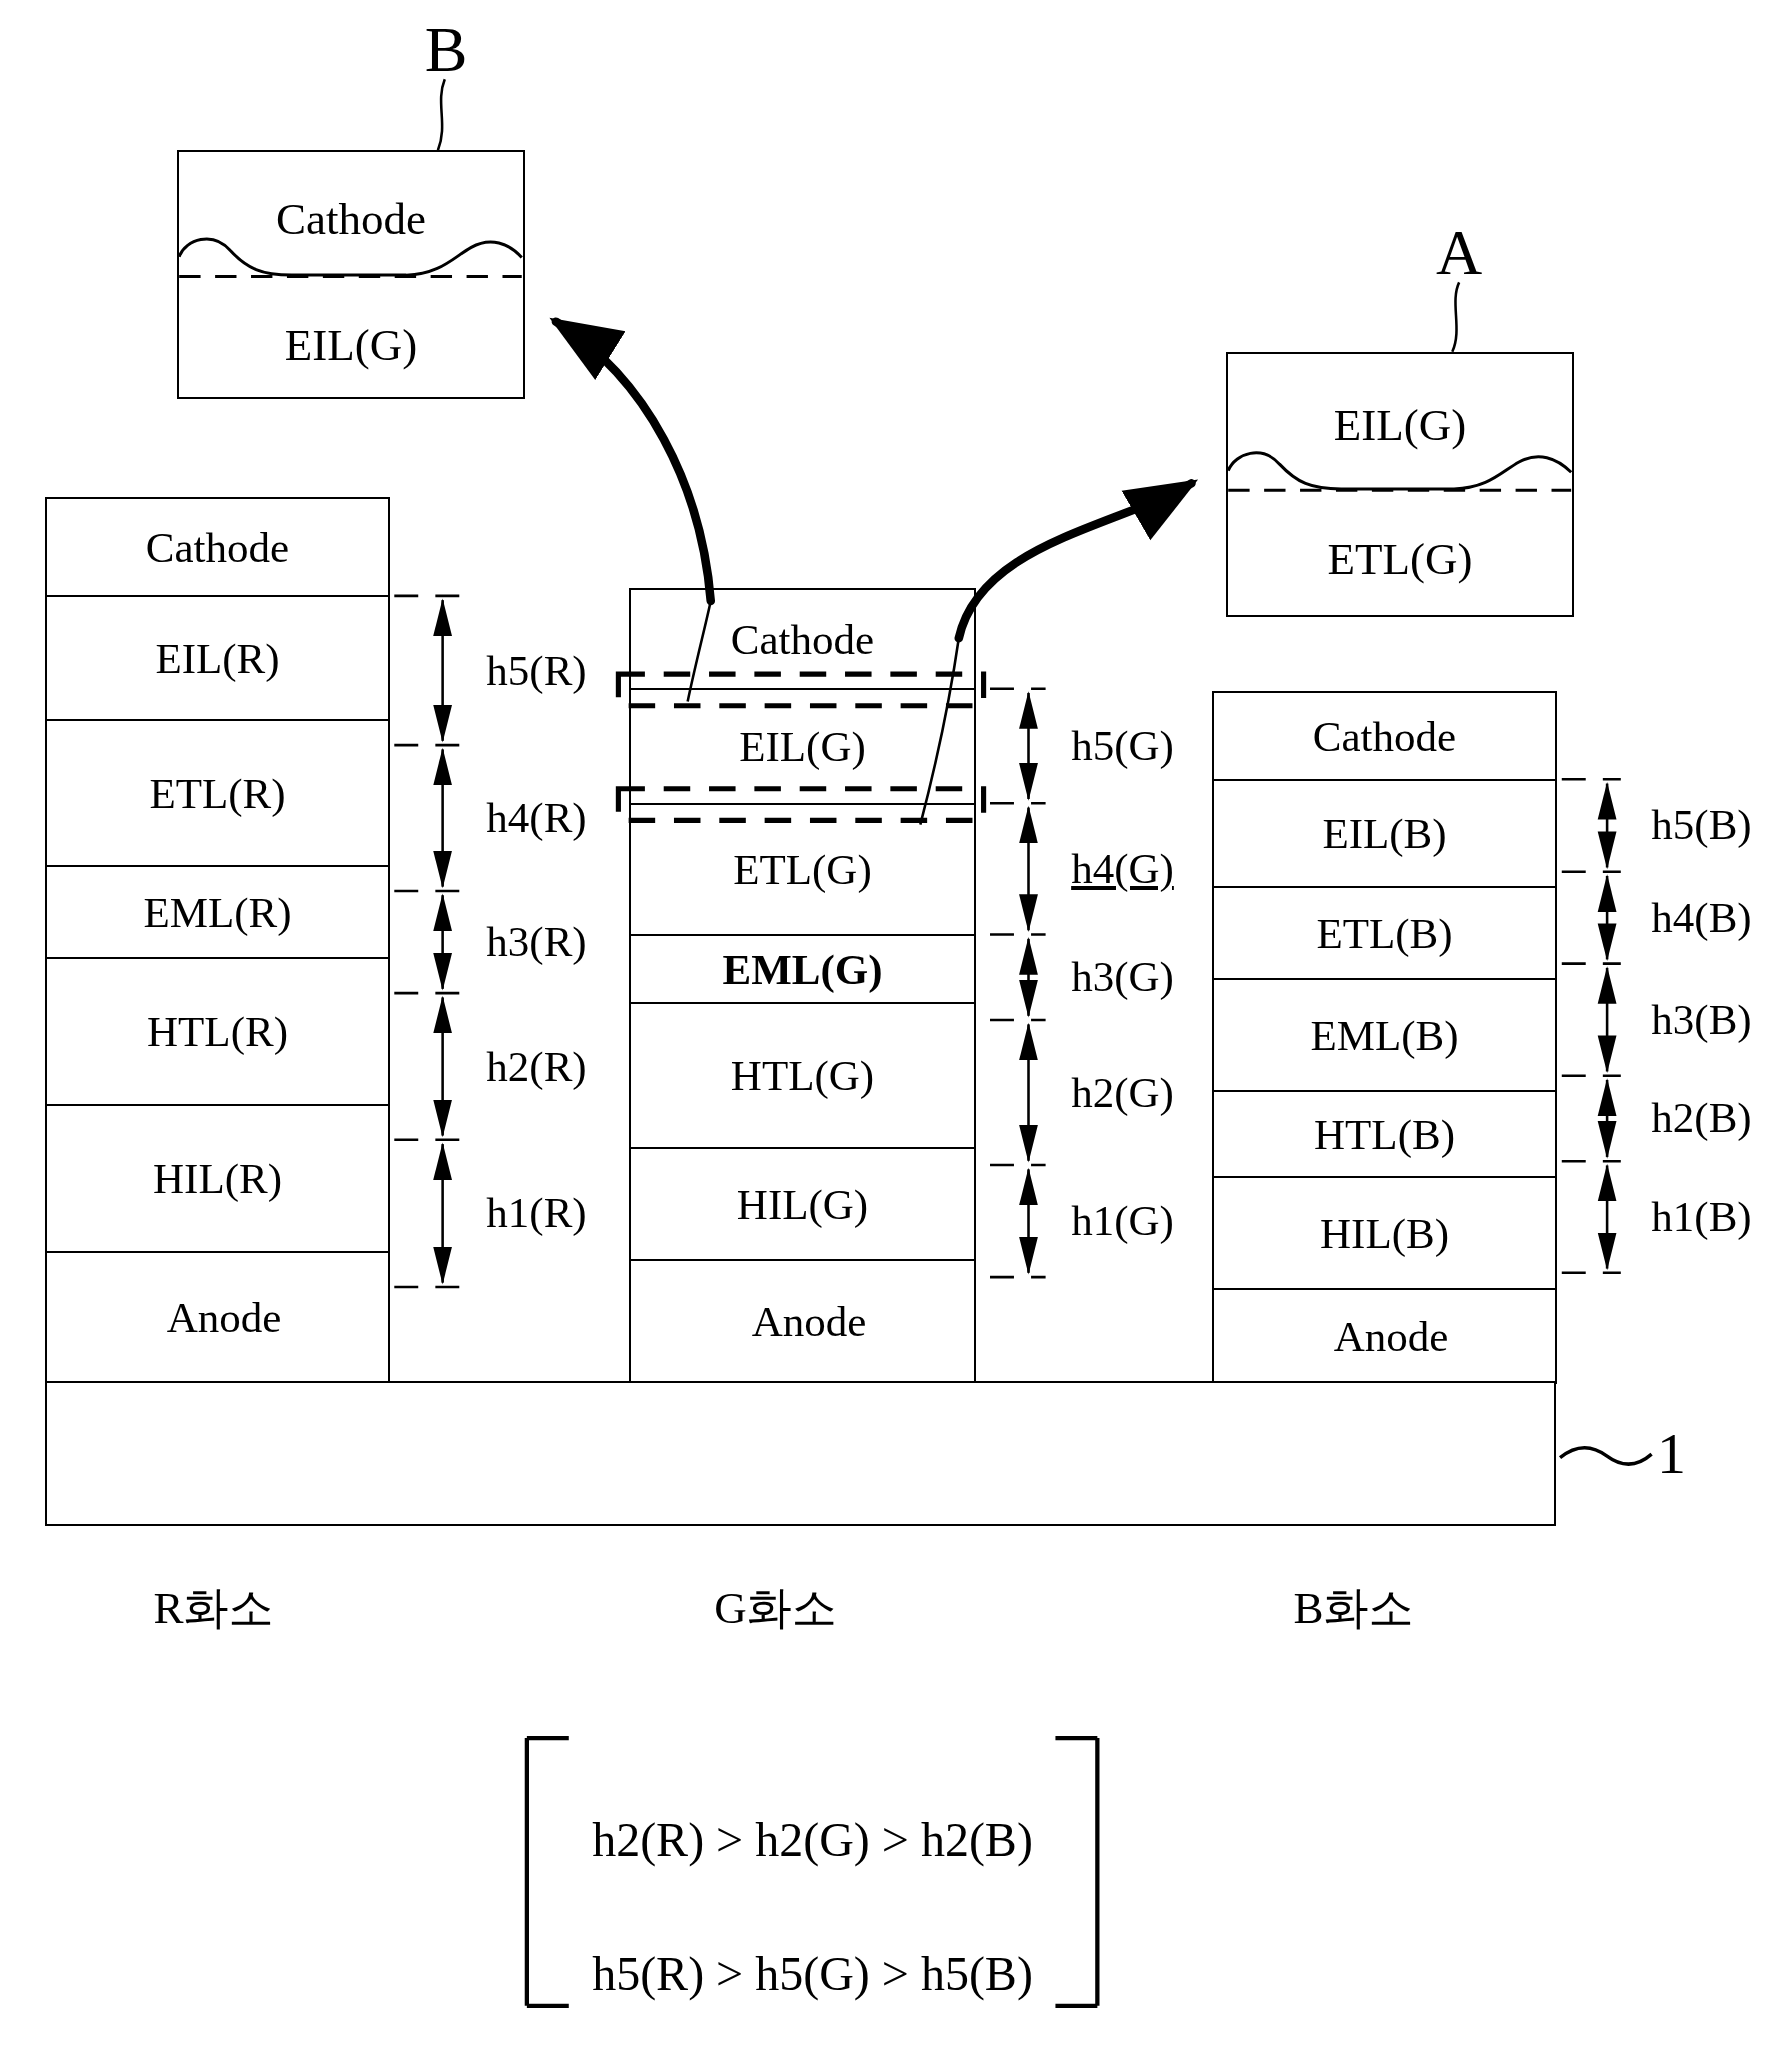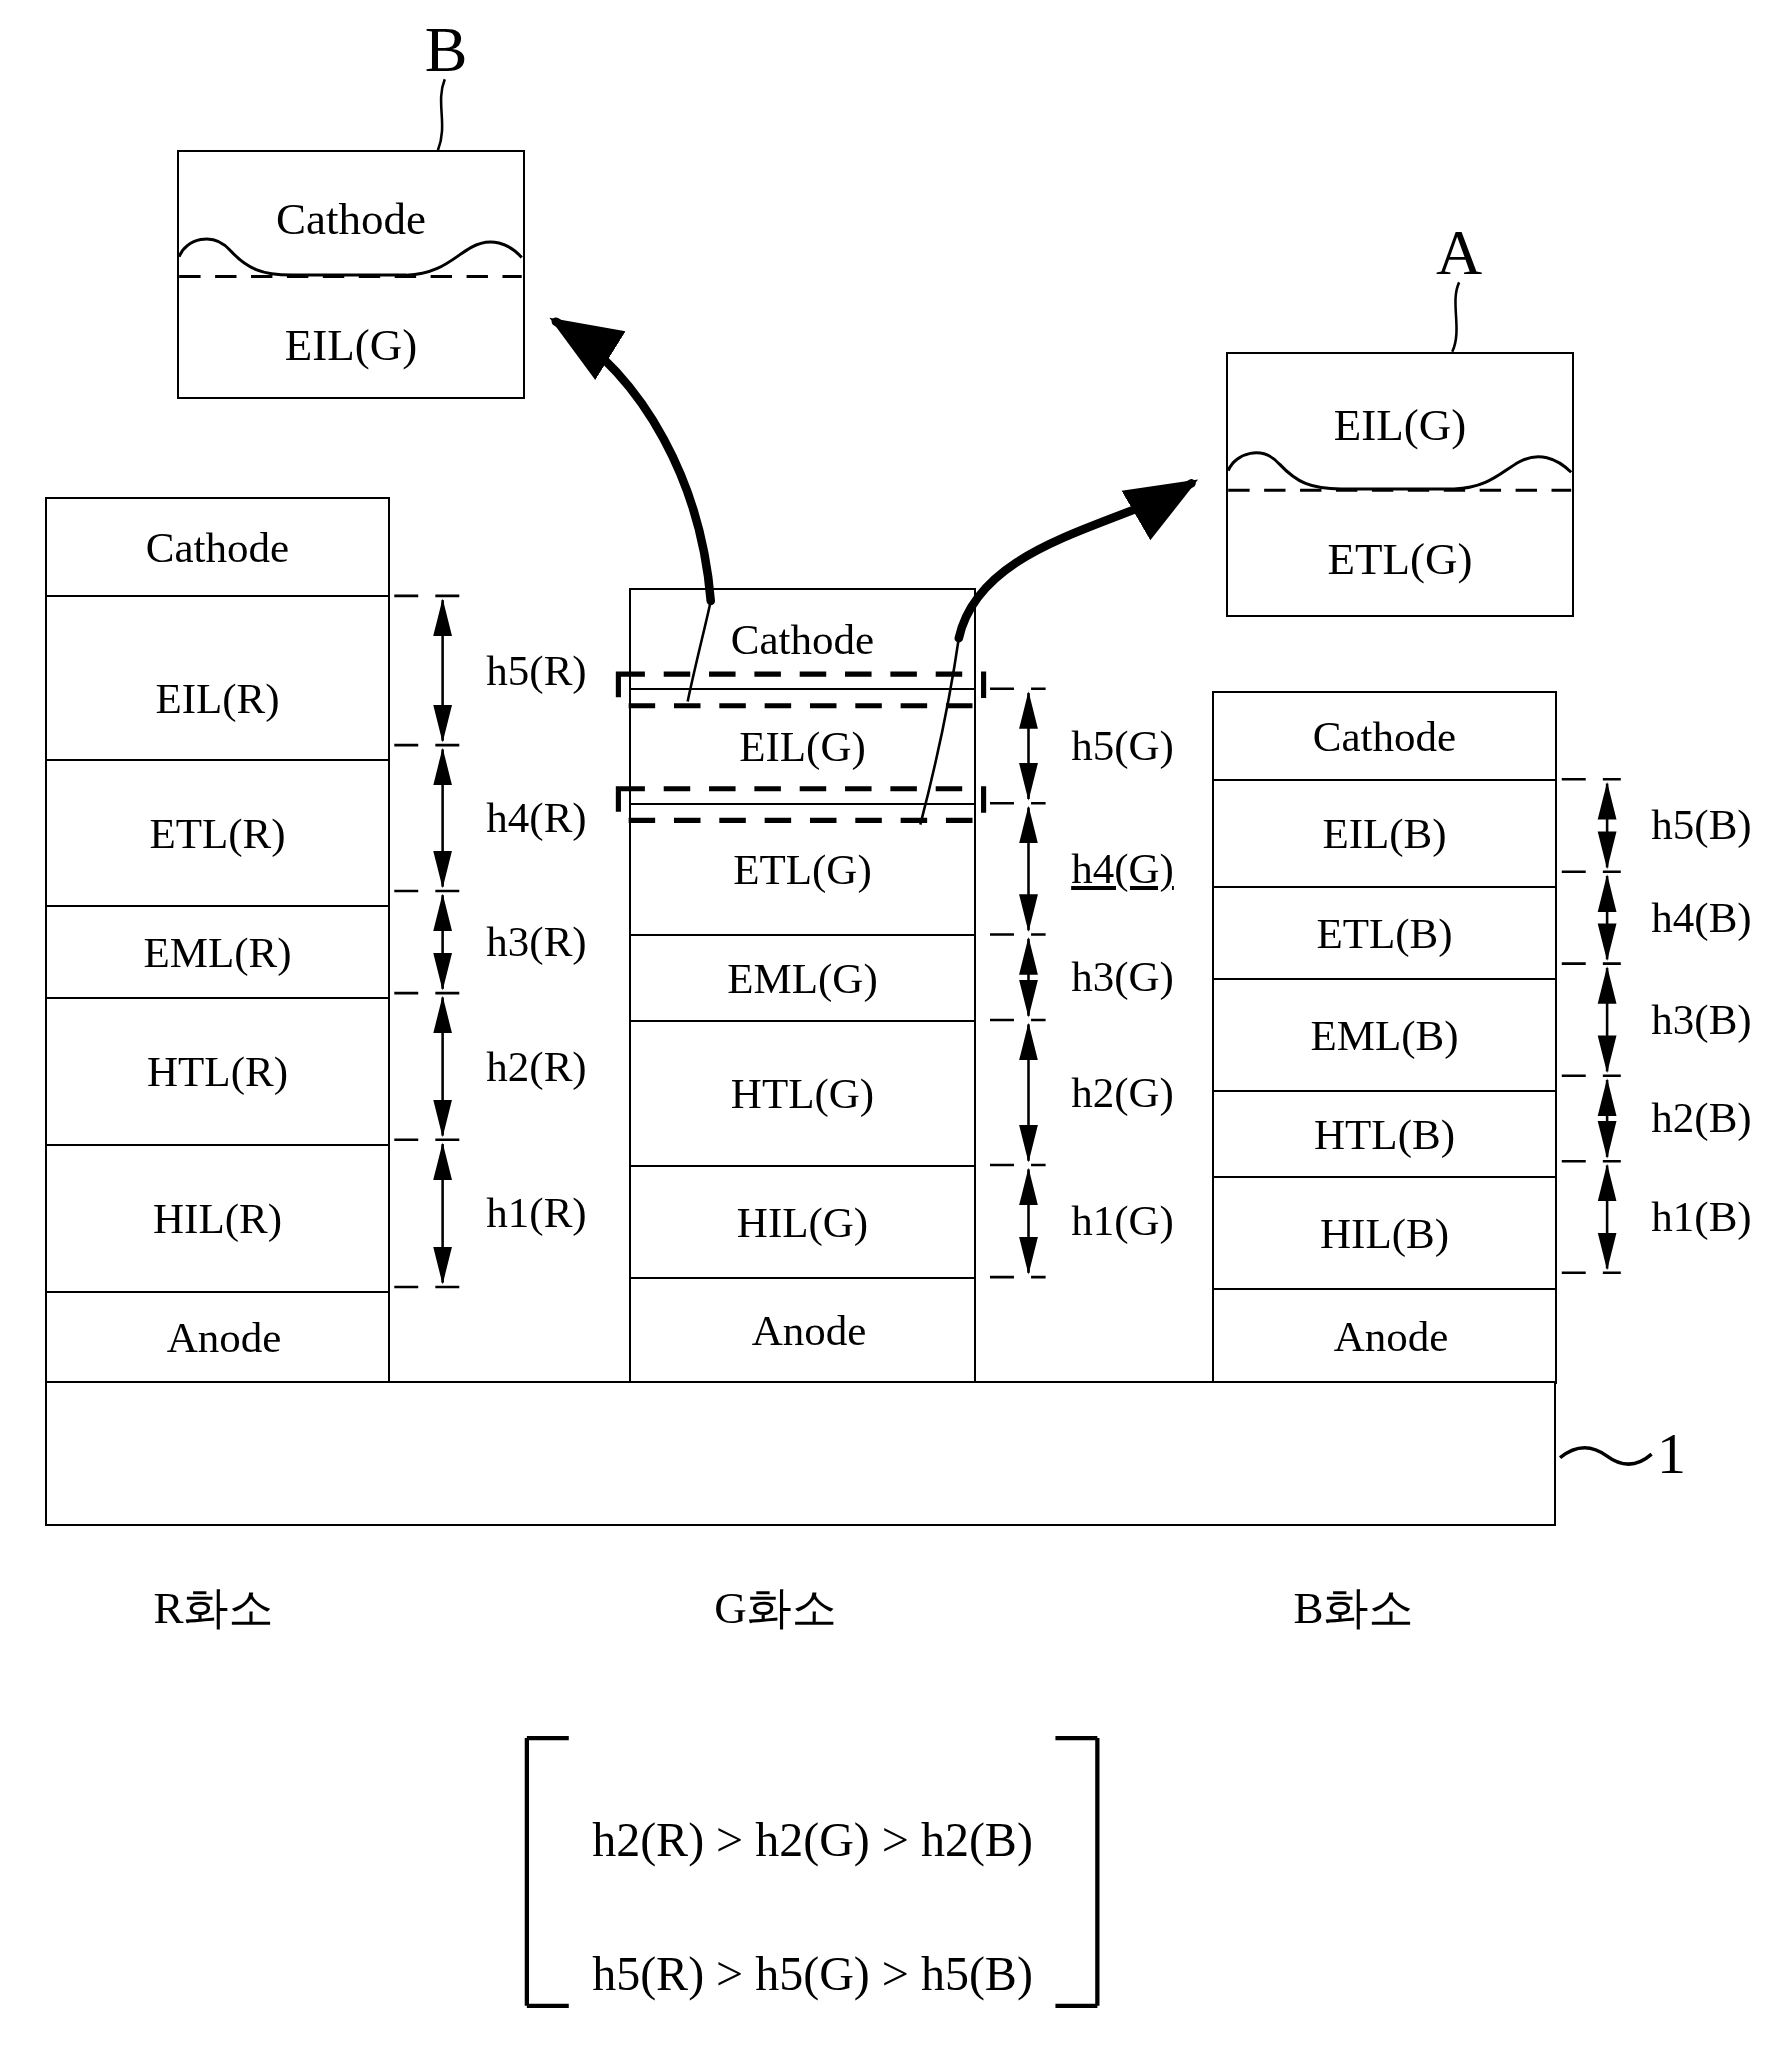--- a/index.html
+++ b/index.html
@@ -31,38 +31,38 @@
   </div>
 
   <div class="callout-letter" style="left:1429px;top:216px;">A</div>
   <div class="inset" style="left:1226px;top:352px;width:348px;height:265px;">
     <div class="inset-label" style="top:45px;">EIL(G)</div>
     <div class="inset-label" style="top:179px;">ETL(G)</div>
   </div>
 
   <div class="stack" style="left:45px;top:497px;width:345px;height:887px;">
     <div class="layer" style="height:98px;">Cathode</div>
-    <div class="layer" style="height:124px;margin-top:40px;">EIL(R)</div>
+    <div class="layer" style="height:124px;">EIL(R)</div>
     <div class="layer" style="height:146px;">ETL(R)</div>
     <div class="layer" style="height:92px;">EML(R)</div>
     <div class="layer" style="height:147px;">HTL(R)</div>
     <div class="layer" style="height:147px;">HIL(R)</div>
     <div class="layer last" style="flex:1;">Anode</div>
   </div>
   <div class="hlabel" style="left:464px;top:641px;">h5(R)</div>
   <div class="hlabel" style="left:464px;top:788px;">h4(R)</div>
   <div class="hlabel" style="left:464px;top:912px;">h3(R)</div>
   <div class="hlabel" style="left:464px;top:1037px;">h2(R)</div>
   <div class="hlabel" style="left:464px;top:1183px;">h1(R)</div>
 
   <div class="stack" style="left:629px;top:588px;width:347px;height:795px;">
     <div class="layer" style="height:100px;">Cathode</div>
     <div class="layer" style="height:115px;">EIL(G)</div>
     <div class="layer" style="height:131px;">ETL(G)</div>
-    <div class="layer" style="height:86px;">EML(G)</div>
+    <div class="layer" style="height:68px;font-weight:bold;">EML(G)</div>
     <div class="layer" style="height:145px;">HTL(G)</div>
     <div class="layer" style="height:112px;">HIL(G)</div>
     <div class="layer last" style="flex:1;">Anode</div>
   </div>
   <div class="hlabel" style="left:1050px;top:716px;">h5(G)</div>
   <div class="hlabel" style="left:1050px;top:839px;text-decoration:underline;">h4(G)</div>
   <div class="hlabel" style="left:1050px;top:947px;">h3(G)</div>
   <div class="hlabel" style="left:1050px;top:1063px;">h2(G)</div>
   <div class="hlabel" style="left:1050px;top:1191px;">h1(G)</div>
 

